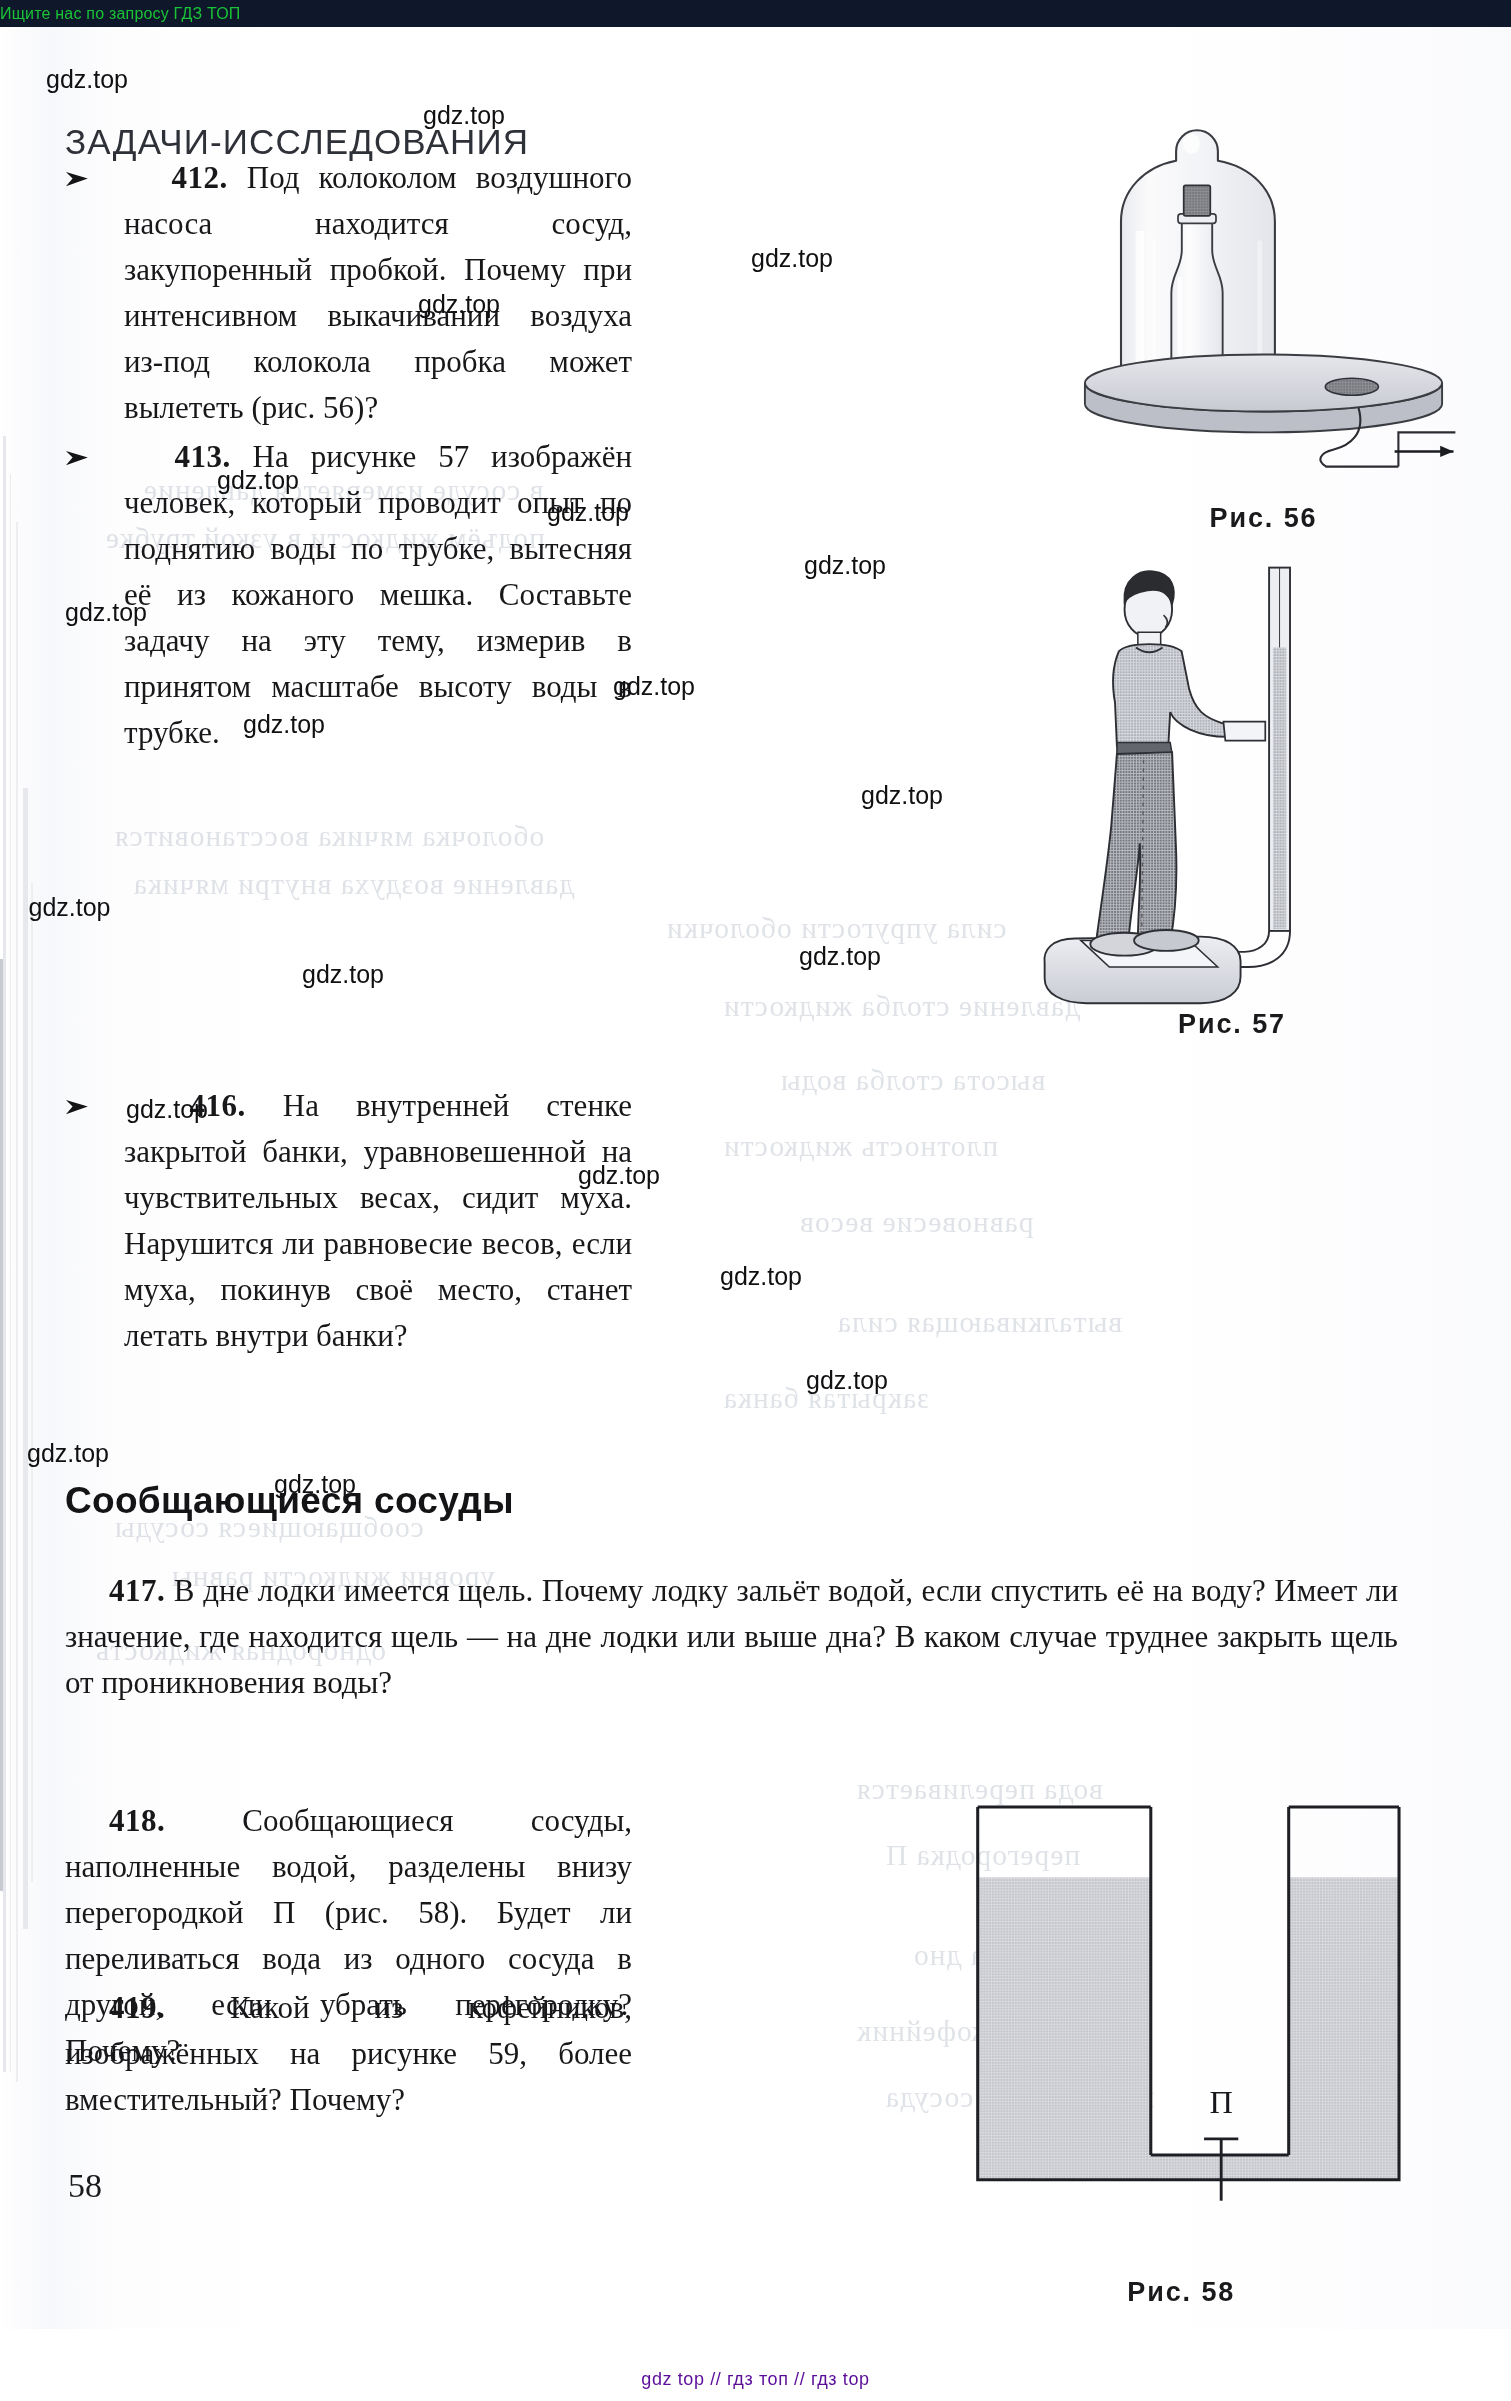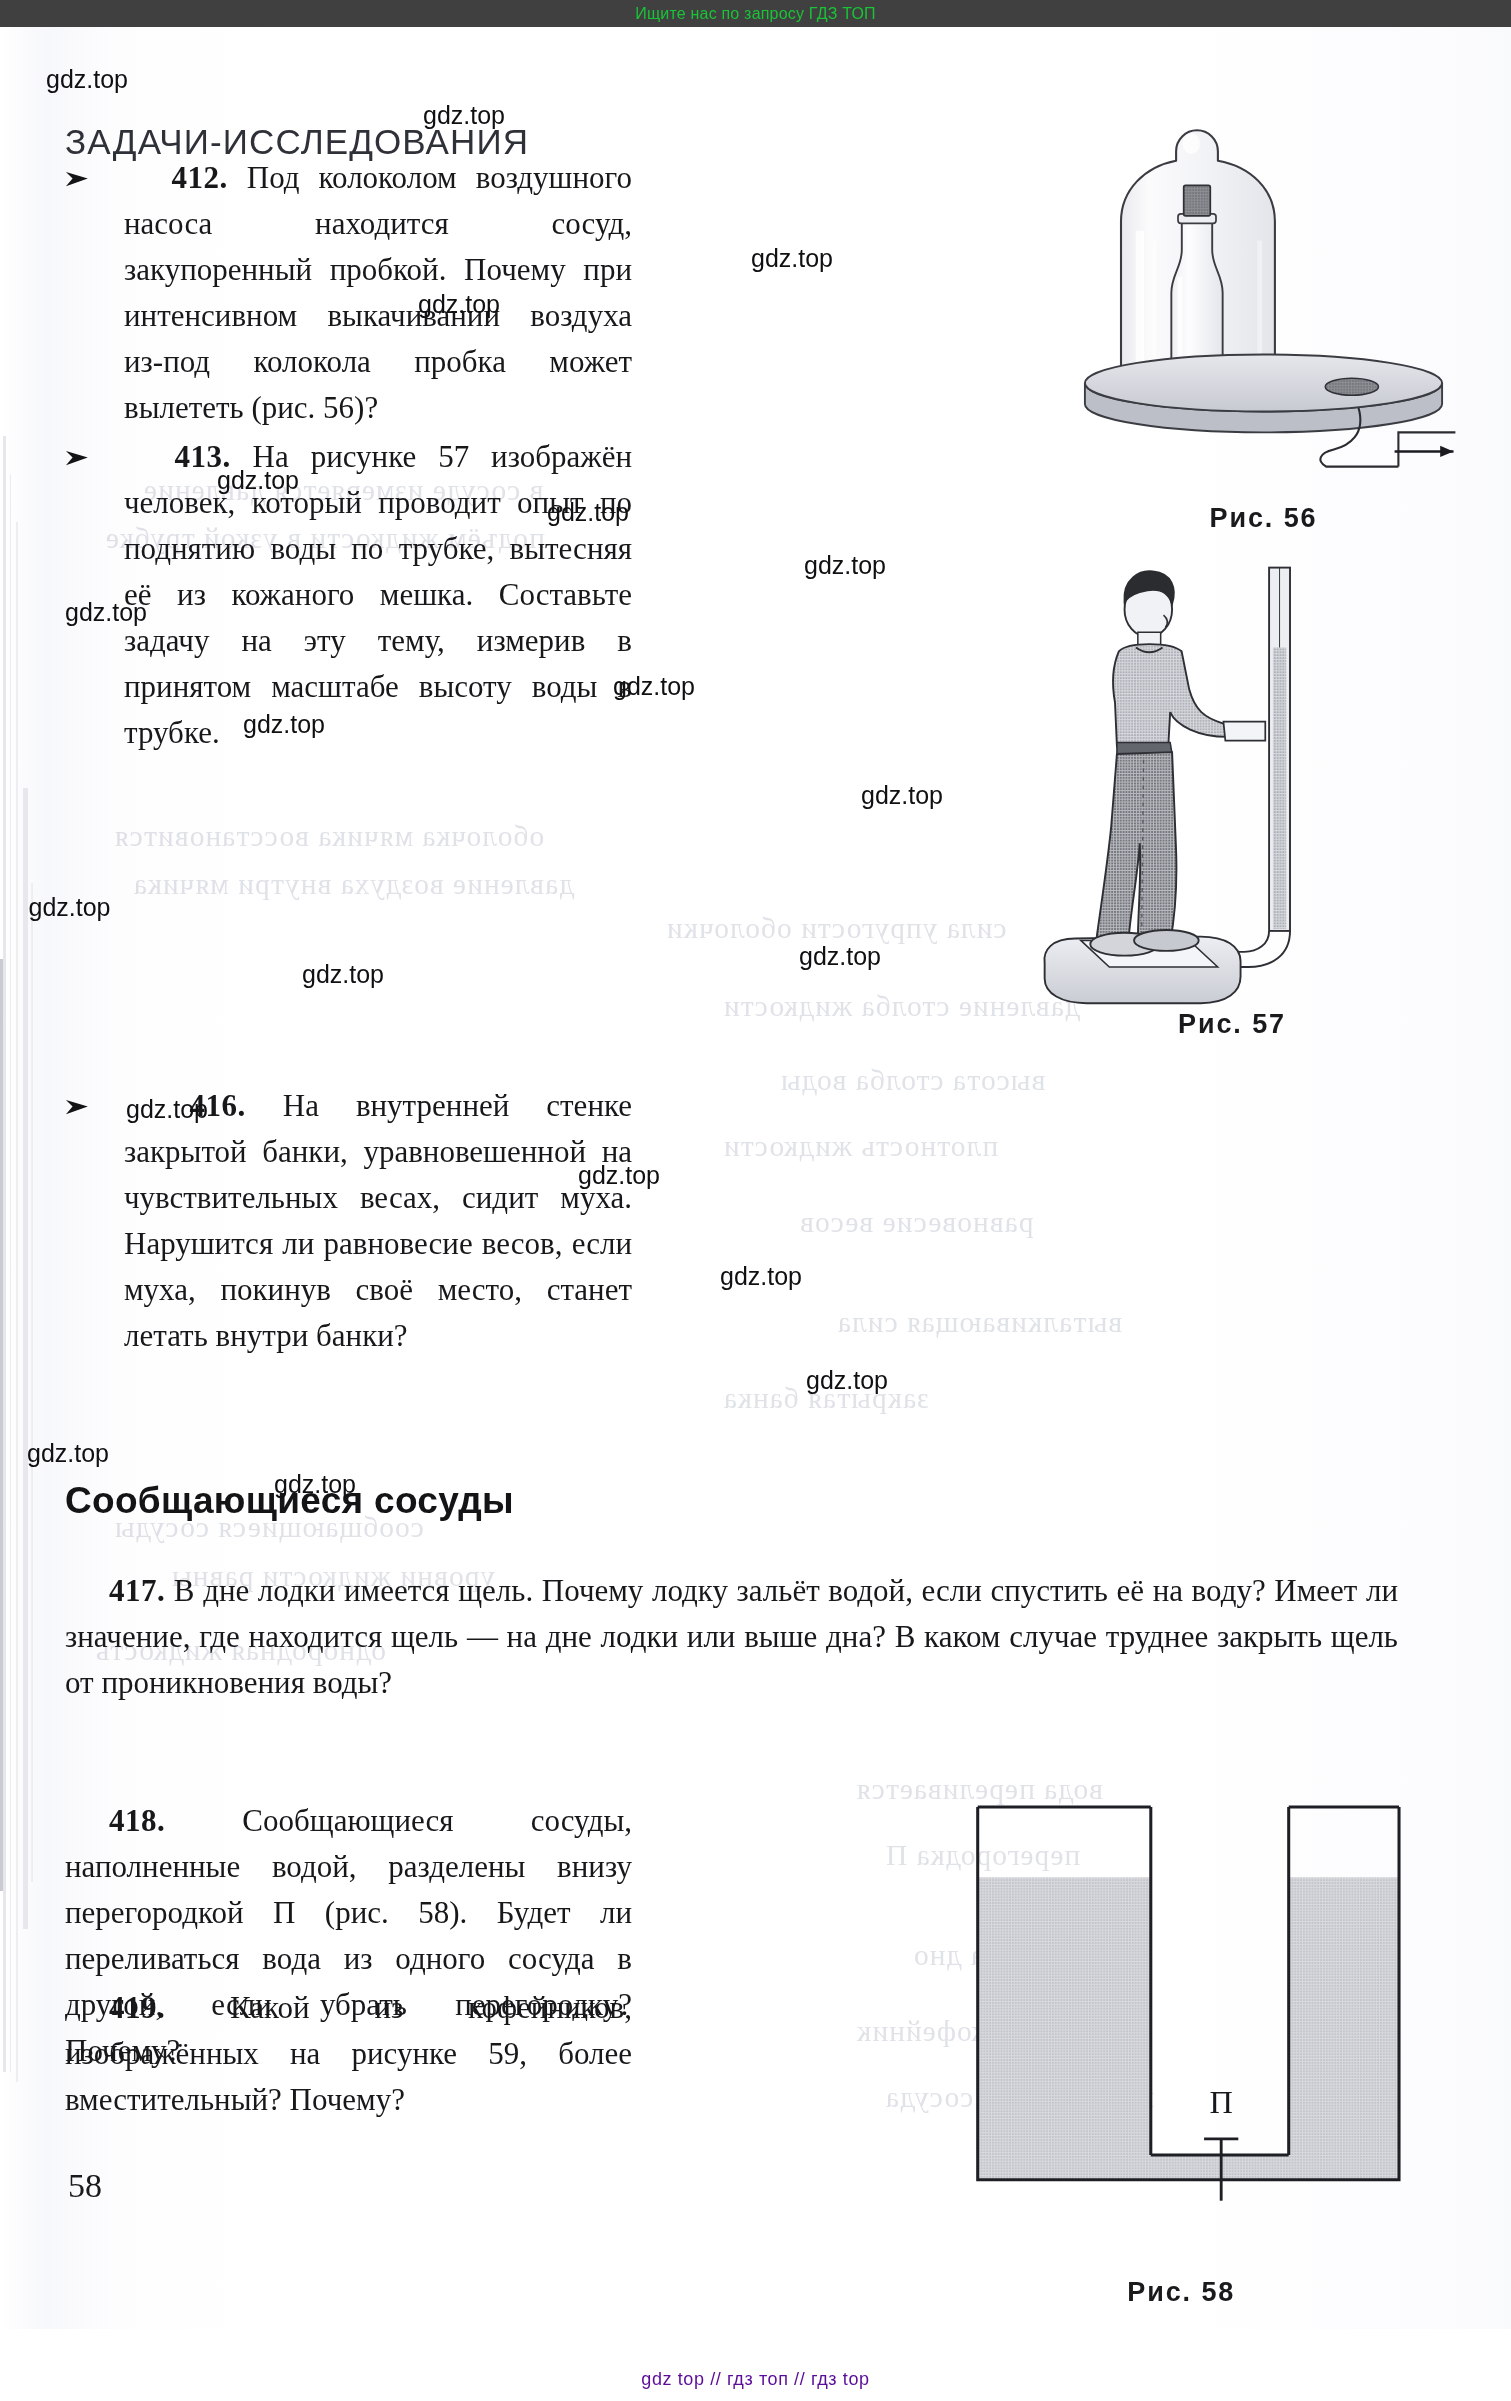--- a/index.html
+++ b/index.html
@@ -7,22 +7,22 @@
     width:1511px;height:2402px;
     background:#ffffff;
     font-family:"Liberation Serif", serif;
     position:relative;
     overflow:hidden;
   }
 
   
   #promo-bar{
     position:absolute;left:0;top:0;width:1511px;height:27px;
-    display:flex;align-items:center;justify-content:center;
-    background:#404040;
+    display:flex;align-items:center;justify-content:flex-start;
+    background:#0f172a;
   }
   #promo-text{
     font-family:"Liberation Sans", sans-serif;
     font-size:16px;color:#19c437;letter-spacing:0.2px;white-space:nowrap;
   }
 
   
   #page-sheet{
     position:absolute;left:0;top:27px;width:1511px;height:2302px;
     background:#ffffff;

